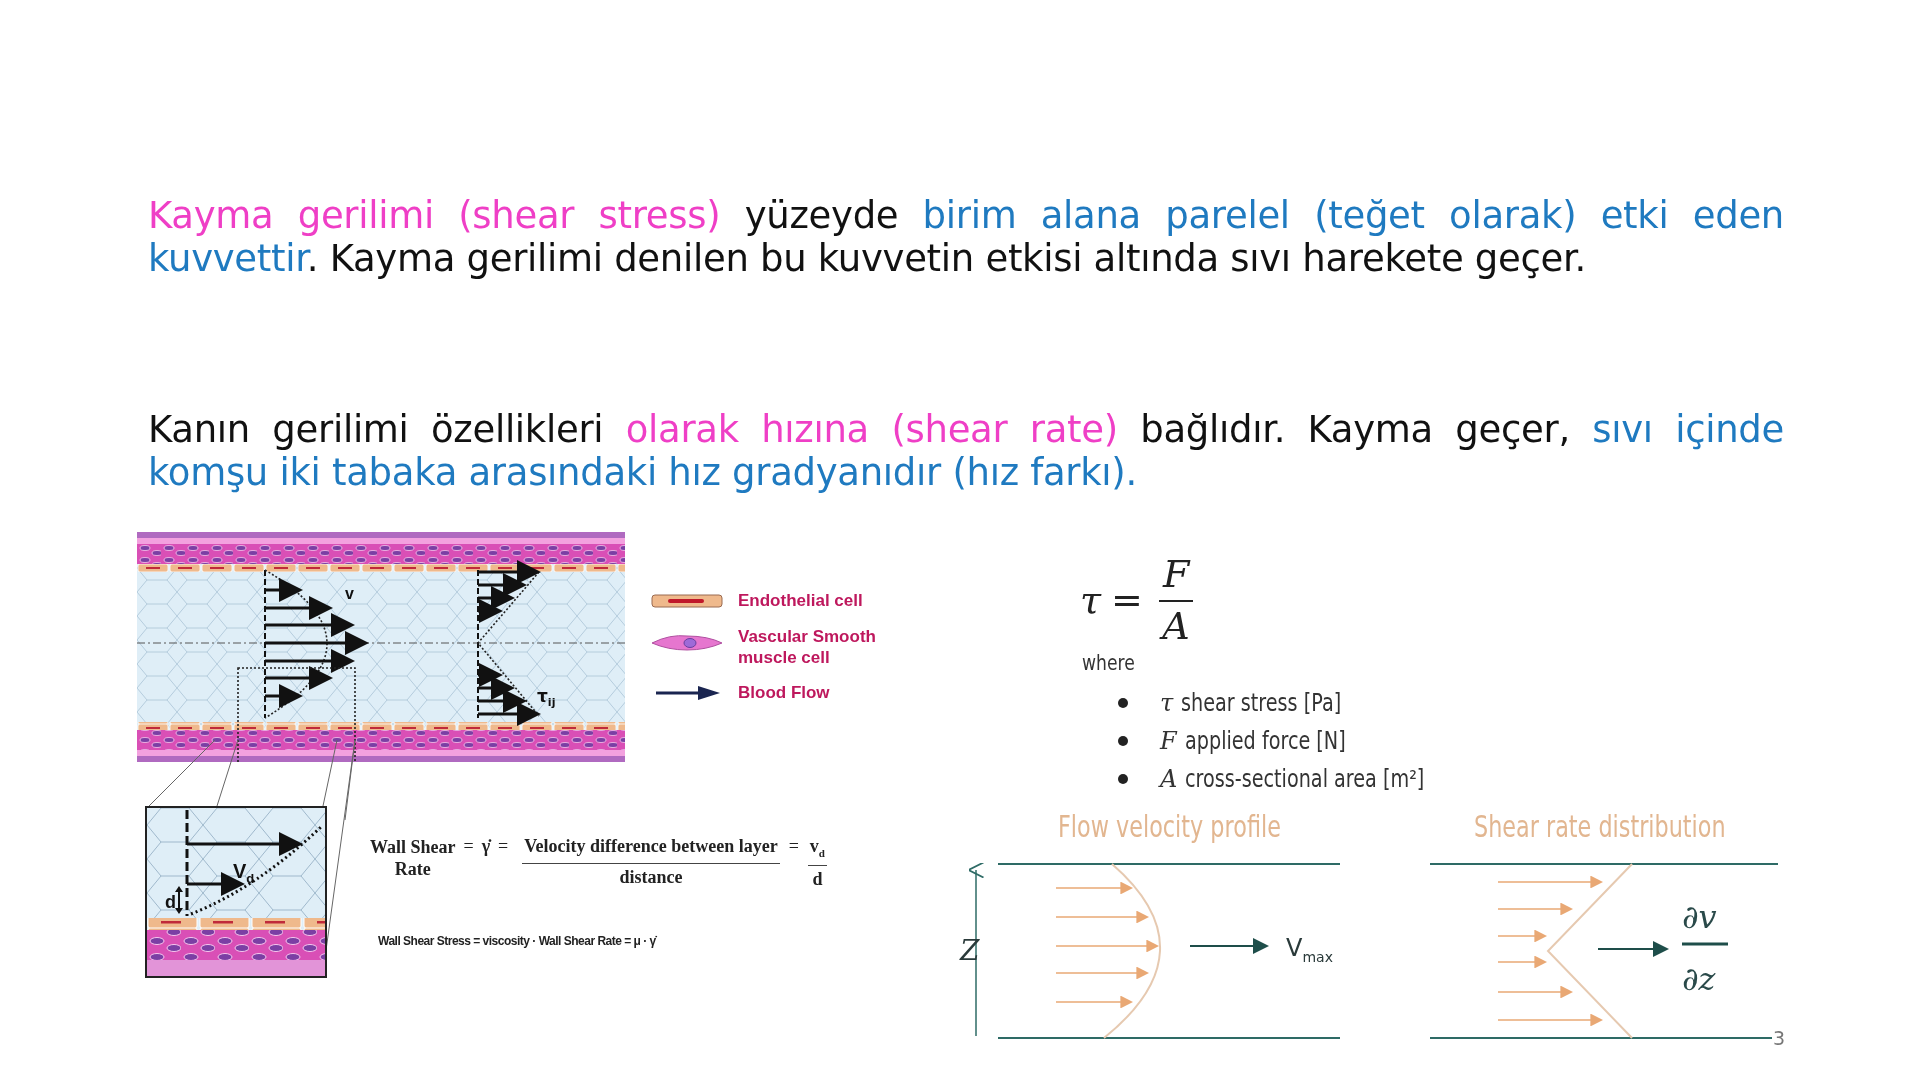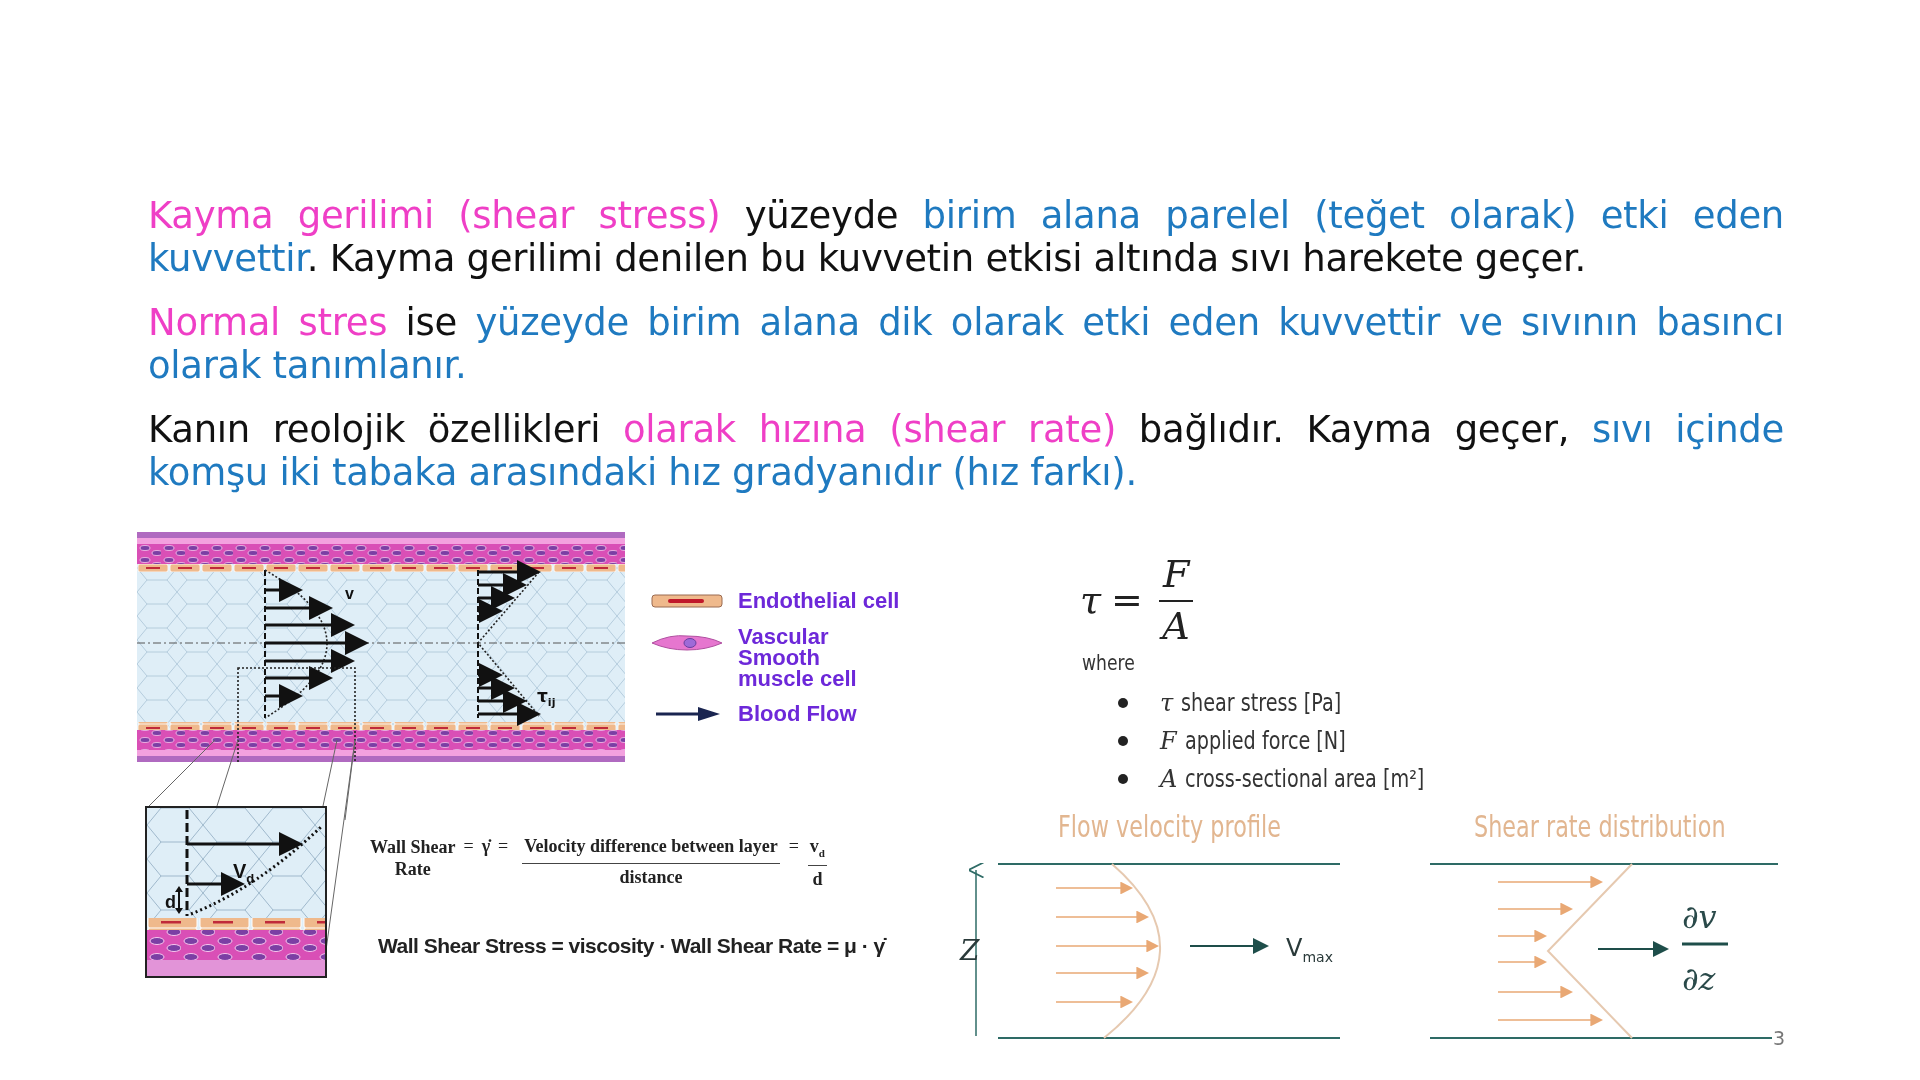--- a/index.html
+++ b/index.html
@@ -18,31 +18,31 @@
   .para .black { color: #111111; }
   #p1 { top: 194px; }
   #p2 { top: 301px; }
   #p3 { top: 408px; }
 
   
   .vessel { position: absolute; left: 137px; top: 532px; width: 488px; height: 230px; }
   .legend { position: absolute; left: 650px; top: 590px; width: 250px; }
   .legend-item { display: flex; align-items: flex-start; margin-bottom: 14px; }
   .legend-icon { width: 74px; height: 22px; flex: 0 0 74px; margin-right: 14px; }
-  .legend-label { font-family: "Liberation Sans", sans-serif; font-weight: bold; font-size: 22px; line-height: 21px; color: #6d28d9; }
+  .legend-label { font-family: "Liberation Sans", sans-serif; font-weight: bold; font-size: 17px; line-height: 21px; color: #be185d; }
 
   .inset { position: absolute; left: 145px; top: 806px; width: 178px; height: 168px; border: 2px solid #222; overflow: hidden; }
 
   .formula1 { position: absolute; left: 370px; top: 836px; font-family: "Liberation Serif", serif; font-weight: bold; font-size: 18px; color: #222; display: flex; align-items: flex-start; }
   .frac { display: inline-flex; flex-direction: column; align-items: center; margin: 0 6px; }
   .frac .num { padding: 0 2px 6px; border-bottom: 1.5px solid #444; }
   .frac .den { padding-top: 3px; }
   .wsr-label { text-align: center; line-height: 22px; }
   .op { margin: 0 8px; font-weight: normal; }
-  .formula2 { position: absolute; left: 378px; top: 934px; font-family: "Liberation Sans", sans-serif; font-weight: bold; font-size: 21px; color: #222; letter-spacing: -0.5px; }
+  .formula2 { position: absolute; left: 378px; top: 934px; font-family: "Liberation Sans", sans-serif; font-weight: bold; font-size: 12px; color: #222; letter-spacing: -0.5px; }
 
   
   .tau-formula { position: absolute; left: 1080px; top: 552px; font-family: "DejaVu Serif", serif; font-style: italic; font-size: 38px; color: #222; display: flex; align-items: center; }
   .tau-formula .frac .num { border-bottom: 2.5px solid #222; padding: 0 4px 4px; }
   .tau-formula .frac .den { padding-top: 2px; }
   .tau-formula .eq { font-style: normal; margin: 0 10px; }
   .where { position: absolute; left: 1082px; top: 650px; font-family: "DejaVu Sans", sans-serif; font-size: 22px; color: #333; transform: scaleX(0.78); transform-origin: left; }
   .defs { position: absolute; left: 1118px; top: 684px; list-style: none; margin: 0; padding: 0; }
   .defs li { display: flex; align-items: center; height: 38px; font-size: 24px; color: #333; }
   .defs .bullet { width: 10px; height: 10px; border-radius: 50%; background: #222; margin-right: 32px; }
@@ -56,25 +56,22 @@
   .page-num { position: absolute; left: 1773px; top: 1027px; font-family: "DejaVu Sans", sans-serif; font-size: 19px; color: #777; }
 </style>
 </head>
 <body>
 
 <div class="slide">
 
   <div class="para" id="p1">
     <span class="pink">Kayma gerilimi (shear stress)</span><span class="black"> yüzeyde </span><span class="blue">birim alana parelel (teğet olarak) etki eden kuvvettir</span><span class="black">. Kayma gerilimi denilen bu kuvvetin etkisi altında sıvı harekete geçer.</span>
   </div>
-  <div class="para" id="p2">
-    <span class="pink">Normal stres</span><span class="black"> ise </span><span class="blue">yüzeyde birim alana dik olarak etki eden kuvvettir ve sıvının basıncı olarak tanımlanır.</span>
-  </div>
   <div class="para" id="p3">
-    <span class="black">Kanın reolojik özellikleri </span><span class="pink">olarak hızına (shear rate)</span><span class="black"> bağlıdır. Kayma geçer, </span><span class="blue">sıvı içinde komşu iki tabaka arasındaki hız gradyanıdır (hız farkı).</span>
+    <span class="black">Kanın gerilimi özellikleri </span><span class="pink">olarak hızına (shear rate)</span><span class="black"> bağlıdır. Kayma geçer, </span><span class="blue">sıvı içinde komşu iki tabaka arasındaki hız gradyanıdır (hız farkı).</span>
   </div>
 
   <svg class="vessel" viewBox="0 0 488 230" width="488" height="230">
     <defs>
       <pattern id="hex" width="40" height="24" patternUnits="userSpaceOnUse">
         <path d="M0 12 L10 0 L30 0 L40 12 L30 24 L10 24 Z" fill="none" stroke="#a9c4d6" stroke-width="0.8"></path>
       </pattern>
       <pattern id="muscle" width="24" height="12" patternUnits="userSpaceOnUse">
         <rect width="24" height="12" fill="#d94fb6"></rect>
         <ellipse cx="8" cy="4" rx="5" ry="2.5" fill="#7b3fa4" stroke="#f6c6ee" stroke-width="0.8"></ellipse>

